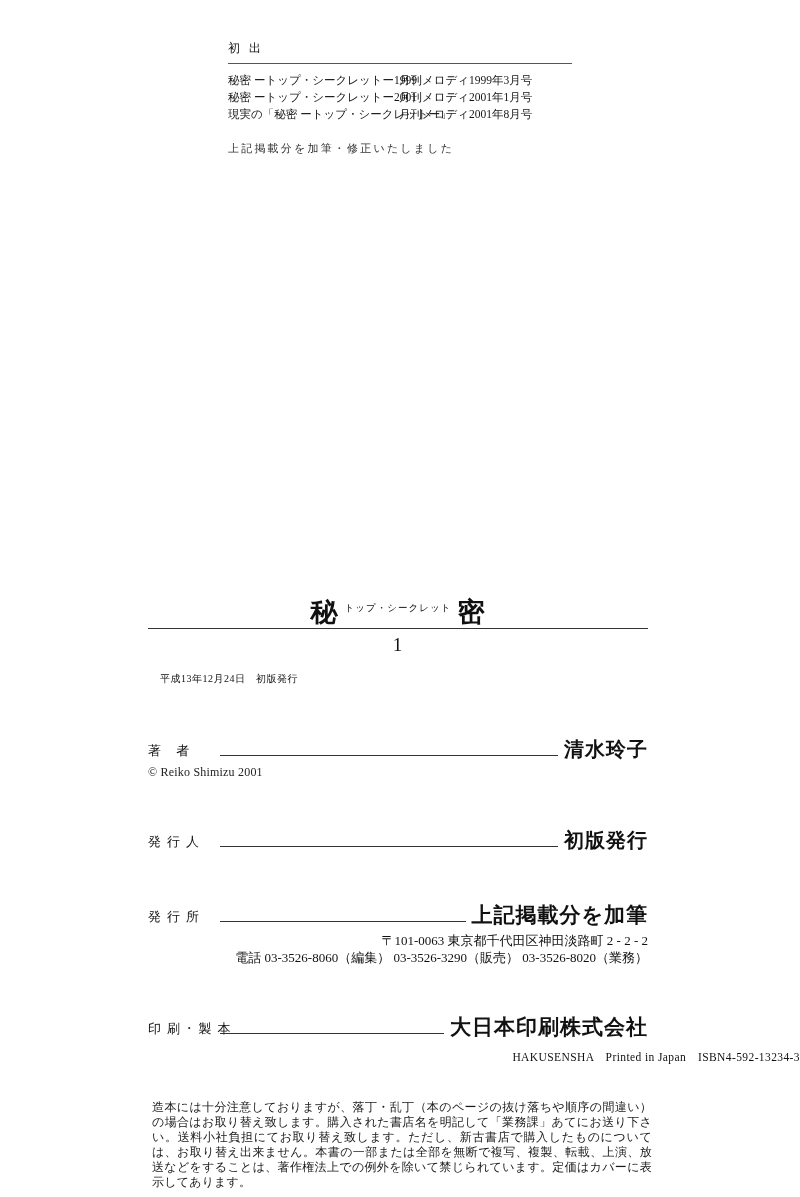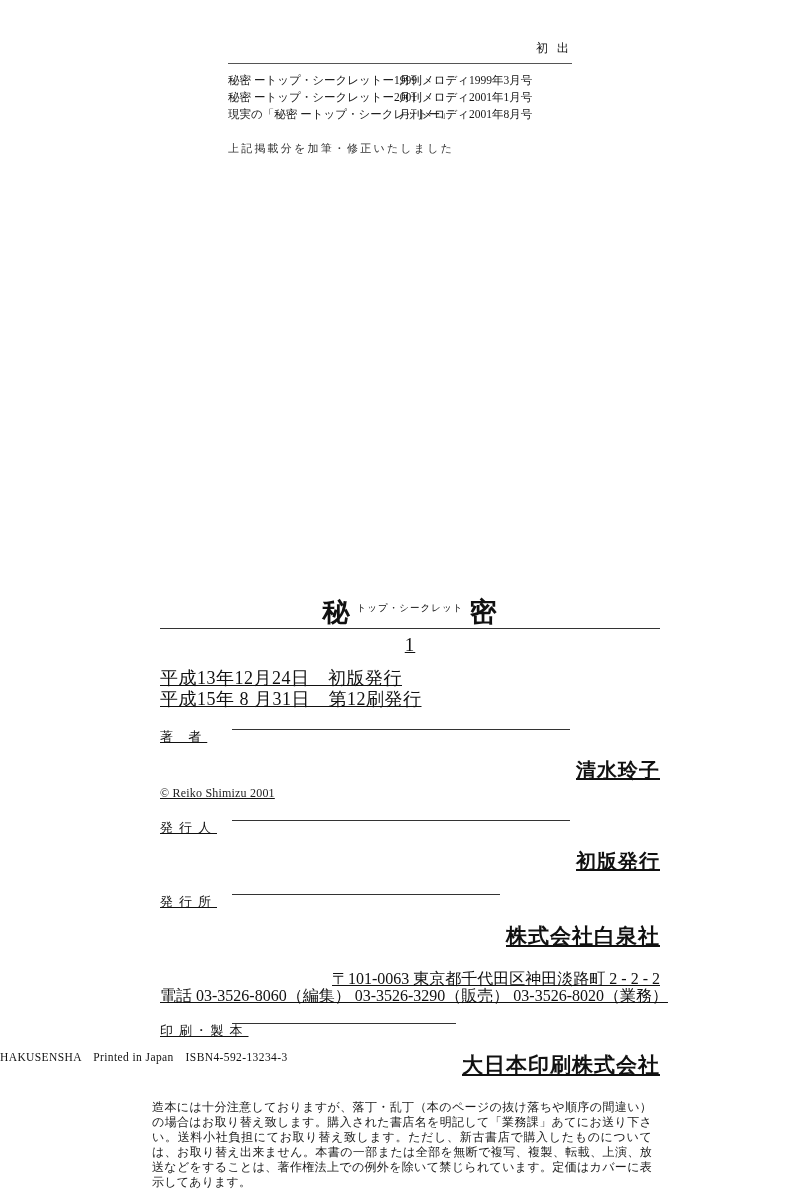--- a/index.html
+++ b/index.html
@@ -24,21 +24,21 @@
   }
 
   
   .shoshutsu {
     position: absolute;
     left: 228px;
     top: 40px;
     width: 344px;
   }
   .shoshutsu-title {
-    text-align: right;
+    text-align: left;
     font-size: 12px;
     letter-spacing: 3px;
     color: #111;
     margin-bottom: 6px;
   }
   .shoshutsu-rule {
     border-bottom: 1px solid #555;
     width: 100%;
     margin-bottom: 8px;
   }
@@ -56,24 +56,23 @@
     font-size: 11px;
     letter-spacing: 2.2px;
     margin-top: 18px;
     color: #333;
     white-space: nowrap;
   }
 
   
   .colophon {
     position: absolute;
-    left: 160px;
+    left: 148px;
     top: 592px;
     width: 500px;
-    text-decoration: underline;
   }
 
   .book-title {
     text-align: center;
     font-size: 27px;
     font-weight: bold;
     letter-spacing: 1px;
     position: relative;
     height: 34px;
     line-height: 34px;
@@ -100,31 +99,33 @@
   }
   .volume-no {
     text-align: center;
     font-size: 19px;
     margin-top: 5px;
     letter-spacing: 1px;
   }
 
   .print-dates {
     margin-top: 12px;
-    font-size: 18px;
+    margin-left: 12px;
+    font-size: 10px;
     line-height: 21px;
     letter-spacing: 0.5px;
   }
 
   
   .credits {
     margin-top: 14px;
   }
   .credit-row {
     display: flex;
+    align-items: flex-end;
     margin-top: 18px;
   }
   .credit-label {
     font-size: 13px;
     letter-spacing: 6px;
     white-space: nowrap;
     width: 72px;
     flex: 0 0 auto;
     padding-bottom: 3px;
   }
@@ -148,34 +149,34 @@
   }
   .sub-note {
     text-align: left;
     font-size: 12px;
     letter-spacing: 0.2px;
     margin-top: 2px;
     color: #222;
   }
   .addr-block {
     text-align: right;
-    font-size: 16px;
+    font-size: 13px;
     line-height: 17px;
-    margin-top: 20px;
+    margin-top: 3px;
     color: #111;
     white-space: nowrap;
   }
 
   
   .footer-isbn {
     position: absolute;
     left: 0;
     top: 1050px;
     width: 800px;
-    text-align: left;
+    text-align: right;
     font-size: 11.5px;
     letter-spacing: 0.4px;
   }
   .footer-note {
     position: absolute;
     left: 152px;
     top: 1100px;
     width: 500px;
     font-size: 12px;
     line-height: 15px;
@@ -212,21 +213,20 @@
   <div class="colophon">
 
     <div class="book-title">
       <span class="kanji-left">秘</span><span class="ruby">トップ・シークレット</span><span class="kanji-right">密</span>
     </div>
     <div class="title-rule"></div>
     <div class="volume-no">1</div>
 
     <div class="print-dates">
       <div>平成13年12月24日　初版発行</div>
-      <div>平成15年 8 月31日　第12刷発行</div>
     </div>
 
     <div class="credits">
 
       <div>
         <div class="credit-row">
           <span class="credit-label">著 者</span>
           <span class="credit-line"></span>
           <span class="credit-value">清水玲子</span>
         </div>
@@ -238,21 +238,21 @@
           <span class="credit-label">発行人</span>
           <span class="credit-line"></span>
           <span class="credit-value">初版発行</span>
         </div>
       </div>
 
       <div>
         <div class="credit-row">
           <span class="credit-label">発行所</span>
           <span class="credit-line"></span>
-          <span class="credit-value big">株式会社白泉社</span>
+          <span class="credit-value big">上記掲載分を加筆</span>
         </div>
         <div class="addr-block">
           <div>〒101-0063 東京都千代田区神田淡路町 2 - 2 - 2</div>
           <div>電話 03-3526-8060（編集） 03-3526-3290（販売） 03-3526-8020（業務）</div>
         </div>
       </div>
 
       <div>
         <div class="credit-row">
           <span class="credit-label">印刷･製本</span>

